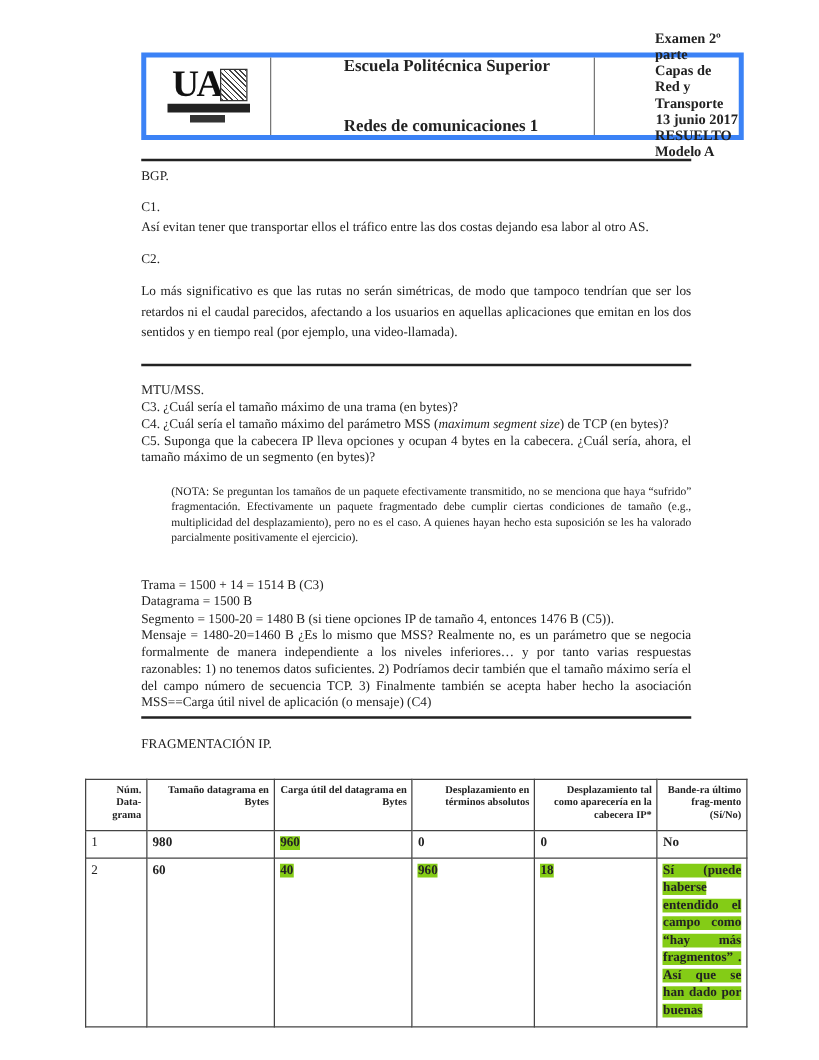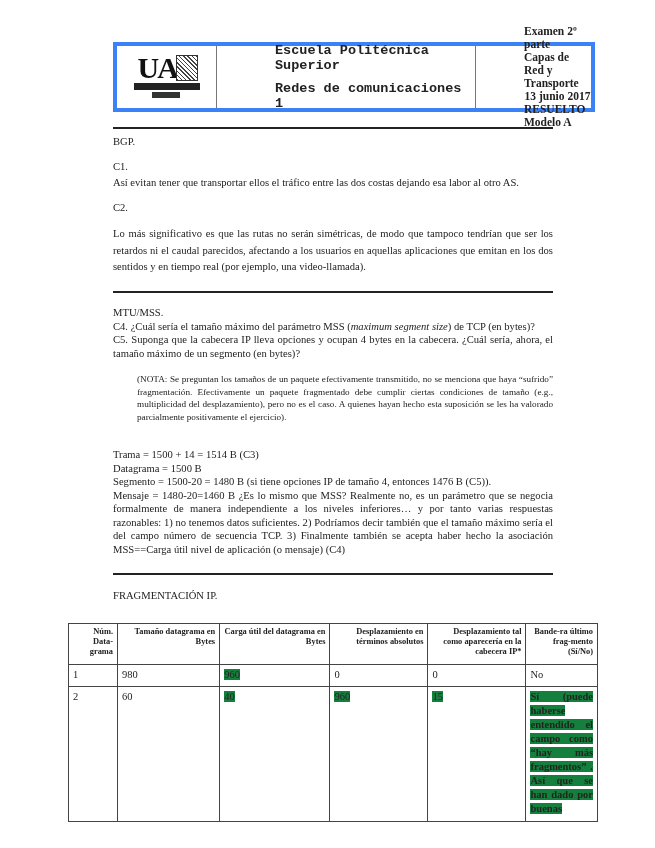--- a/index.html
+++ b/index.html
@@ -6,21 +6,21 @@
   body { width: 655px; height: 848px; position: relative; overflow: hidden;
          font-family: "Liberation Serif", "DejaVu Serif", serif; color: #222; }
 
   
   .header { position: absolute; left: 113px; top: 42px; width: 482px; height: 70px;
             border: 4px solid #3b82f6; display: flex; box-sizing: border-box; gap: 48px; }
   .hdr-logo { width: 99px; border-right: 1px solid #777; display: flex;
               align-items: center; justify-content: center; }
   .hdr-mid { width: 200px; border-right: 1px solid #777; display: flex; flex-direction: column;
              justify-content: center; padding-left: 10px; font-weight: bold; font-size: 13.5px; }
-  .hdr-mid div { margin: 4px 0; font-family: Liberation Mono, monospace; }
+  .hdr-mid div { margin: 16px 0; }
   .hdr-right { flex: 1; display: flex; flex-direction: column; justify-content: center;
                align-items: center; font-weight: bold; font-size: 11.5px; line-height: 13px; }
 
   .logo { width: 70px; height: 48px; position: relative; }
   .logo .ua { position: absolute; left: 6px; top: -2px; font-size: 30px; font-weight: bold;
               letter-spacing: -2px; color: #111; font-family: "Liberation Serif", serif; }
   .logo .tree { position: absolute; left: 44px; top: 2px; width: 20px; height: 24px;
                 border: 1px solid #333; background:
                 repeating-linear-gradient(45deg,#444 0 1px,#fff 1px 3px); }
   .logo .bar1 { position: absolute; left: 2px; top: 30px; width: 66px; height: 7px;
@@ -35,22 +35,22 @@
   .p { text-align: justify; }
   .small { font-size: 9.2px; line-height: 12.5px; text-align: justify; margin-left: 24px; }
   .ital { font-style: italic; }
 
   
   table.frag { position: absolute; left: 68px; top: 623px; width: 530px;
                border-collapse: collapse; font-size: 8.4px; line-height: 10px; }
   table.frag th, table.frag td { border: 1.3px solid #444; vertical-align: top; padding: 3px 4px; }
   table.frag th { font-weight: bold; text-align: right; height: 34px; }
   table.frag td { font-size: 10.5px; line-height: 14px; height: 15px; }
-  td.b { font-weight: normal; }
-  .hl { background: #15803d; }
+  td.b { font-weight: bold; }
+  .hl { background: #84cc16; }
   td.long { font-weight: bold; text-align: justify; }
 </style>
 </head>
 <body>
 
 <div class="header">
   <div class="hdr-logo">
     <div class="logo">
       <span class="ua">UA</span>
         <span class="tree"></span>
@@ -77,20 +77,23 @@
   <div class="bold" style="margin-top:9px;">C1.</div>
   <div class="p" style="">Así evitan tener que transportar ellos el tráfico entre las dos costas dejando esa labor al otro AS.</div>
   <div class="bold" style="margin-top:9px;">C2.</div>
   <div class="p" style="margin-top:10px; line-height:16.5px;">Lo más significativo es que las rutas no serán simétricas, de modo que tampoco tendrían que ser los retardos ni el caudal parecidos, afectando a los usuarios en aquellas aplicaciones que emitan en los dos sentidos y en tiempo real (por ejemplo, una video-llamada).</div>
 </div>
 
 <div class="rule" style="top:291px;"></div>
 
 <div class="content" style="top:306px; line-height:13.5px;">
   <div class="bold">MTU/MSS.</div>
+  <div class="p">
+    <span class="bold">C3.</span><span> ¿Cuál sería el tamaño máximo de una trama  (en bytes)?</span>
+  </div>
   <div class="p">
     <span class="bold">C4.</span><span> ¿Cuál sería el tamaño máximo del parámetro MSS (</span><span class="ital">maximum segment size</span><span>) de TCP (en bytes)?</span>
   </div>
   <div class="p">
     <span class="bold">C5.</span><span> Suponga que la cabecera IP lleva opciones y ocupan 4 bytes en la cabecera. ¿Cuál sería, ahora, el tamaño máximo de un segmento (en bytes)?</span>
   </div>
   <div class="small" style="margin-top:13px;">(NOTA: Se preguntan los tamaños de un paquete efectivamente transmitido, no se menciona que haya “sufrido” fragmentación. Efectivamente un paquete fragmentado debe cumplir ciertas condiciones de tamaño (e.g., multiplicidad del desplazamiento), pero no es el caso. A quienes hayan hecho esta suposición se les ha valorado parcialmente positivamente el ejercicio).</div>
 
   <div style="margin-top:25px; line-height:13.5px;">
     <div><span>Trama = 1500 + 14 = </span><span class="bold">1514 B  (C3)</span></div>
@@ -132,17 +135,17 @@
       <td class="b"><span class="hl">960</span></td>
       <td class="b">0</td>
       <td class="b">0</td>
       <td class="b">No</td>
     </tr>
     <tr>
       <td>2</td>
       <td class="b">60</td>
       <td class="b"><span class="hl">40</span></td>
       <td class="b"><span class="hl">960</span></td>
-      <td class="b"><span class="hl">15</span></td>
+      <td class="b"><span class="hl">18</span></td>
       <td class="long" style="height:128px;"><span class="hl">Sí (puede haberse entendido el campo como “hay más fragmentos” . Así que se han dado por buenas</span></td>
     </tr>
   </tbody>
 </table>
 
 </body></html>

